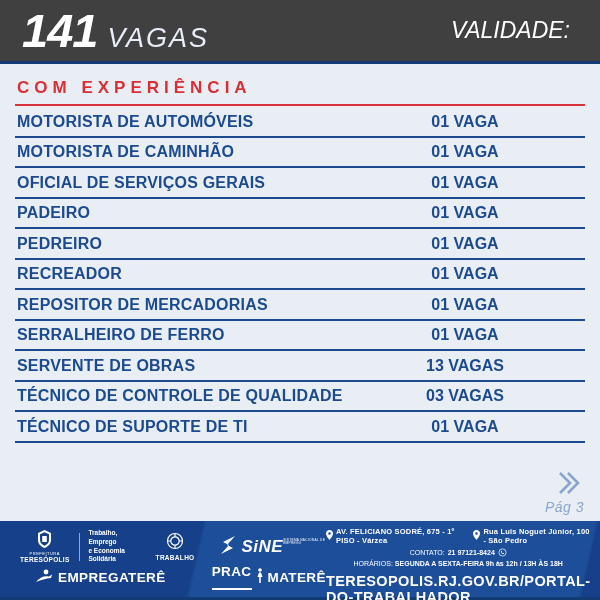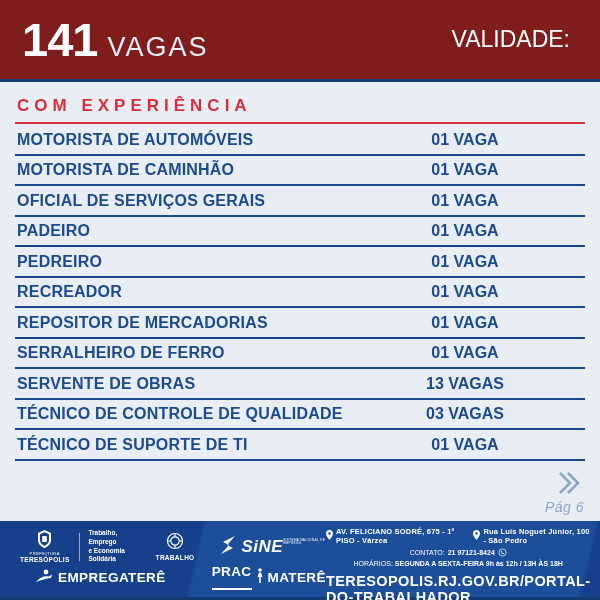--- a/index.html
+++ b/index.html
@@ -5,24 +5,24 @@
   html,body{margin:0;padding:0;}
   .poster{
     width:600px;height:600px;overflow:hidden;position:relative;
     font-family:"Liberation Sans", sans-serif;
     background:#e9edf4;
     display:flex;flex-direction:column;
   }
   
   .header{
     height:61px;flex:0 0 61px;
-    background:#7f1d1d;
+    background:#404040;
     border-bottom:3px solid #143a78;
     display:flex;align-items:center;justify-content:space-between;
-    padding:9px 22px;color:#fff;
+    padding:0 22px;color:#fff;font-style:italic;
   }
   .header-left{display:flex;align-items:baseline;}
   .count-number{font-size:47px;font-weight:800;line-height:1;letter-spacing:-1px;}
   .count-label{font-size:27px;font-weight:300;margin-left:10px;letter-spacing:2px;color:#e8eef8;}
   .header-right{font-size:23px;display:flex;align-items:baseline;flex-direction:column;}
   .validity-label{font-weight:400;margin-right:8px;}
   .validity-date{font-weight:800;}
   
   .body{
     flex:1;position:relative;
@@ -162,21 +162,21 @@
       </div>
     </div>
 
     <div class="pagination">
       <span class="icon">
         <svg width="30" height="24" viewBox="0 0 30 24" fill="none" stroke="#8aa5cc" stroke-width="2.6">
           <path d="M8 2 L18 12 L8 22"></path>
           <path d="M16 2 L26 12 L16 22"></path>
         </svg>
       </span>
-      <div class="pagination-label">Pág 6</div>
+      <div class="pagination-label">Pág 3</div>
     </div>
   </div>
 
   <div class="footer">
     <div class="footer-left">
       <div class="logo-row">
         <div class="logo-stack">
           <span class="icon">
             <svg width="15" height="18" viewBox="0 0 15 18" fill="#fff">
               <path d="M7.5 0 L14 3 V10 C14 14 11 16.5 7.5 18 C4 16.5 1 14 1 10 V3 Z M7.5 2.2 L3 4.3 V10 C3 12.8 5 14.7 7.5 15.8 C10 14.7 12 12.8 12 10 V4.3 Z"></path>

